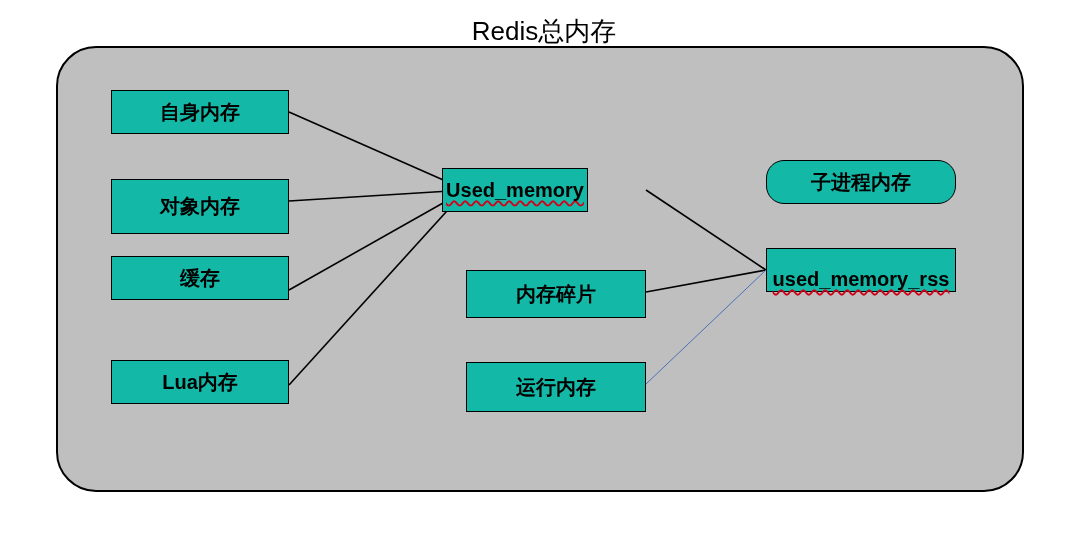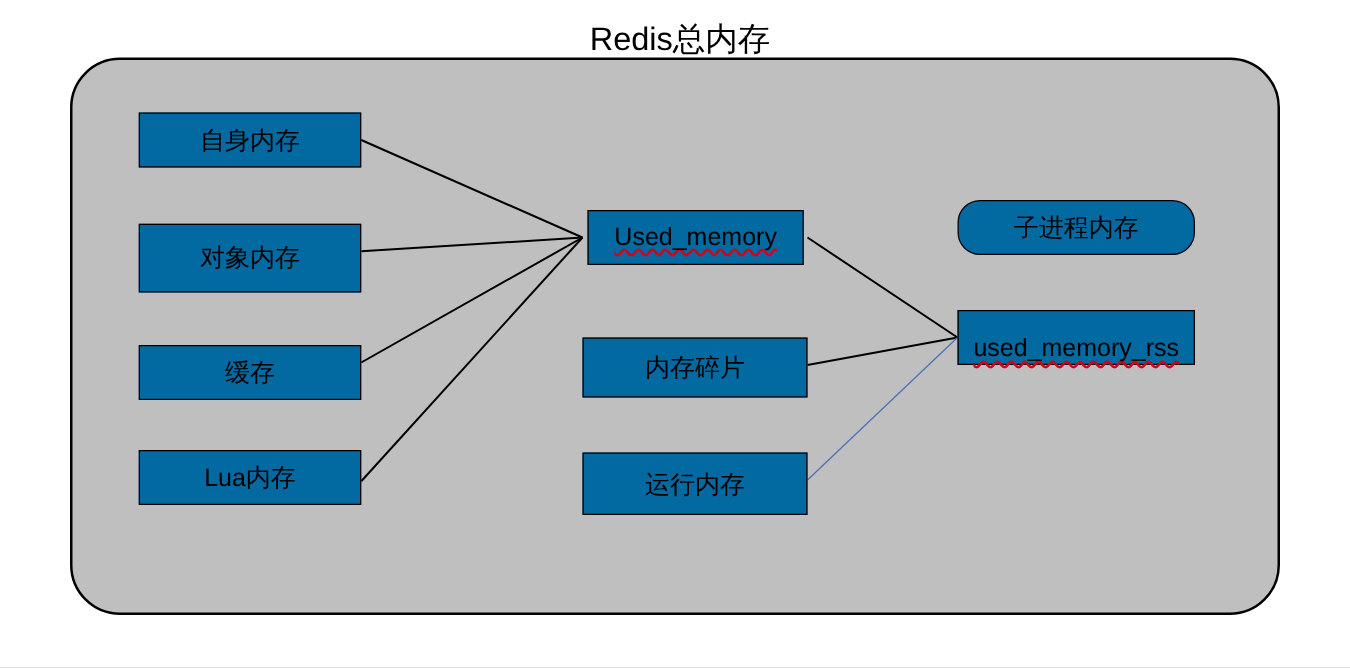--- a/index.html
+++ b/index.html
@@ -26,28 +26,29 @@
       left: 4px;
       top: 14px;
       width: 1080px;
       text-align: center;
       font-size: 26px;
       color: #000;
       font-weight: 400;
     }
     .node {
       position: absolute;
-      background: #0369a1;
+      background: #14b8a6;
       border: 1.5px solid #000;
       display: flex;
       align-items: center;
       justify-content: center;
       font-size: 20px;
       color: #000;
       white-space: nowrap;
+      font-weight: bold;
     }
     .spellcheck {
       text-decoration: underline wavy #d0021b;
       text-decoration-skip-ink: none;
       text-underline-offset: 3px;
     }
     svg.edges {
       position: absolute;
       left: 0;
       top: 0;
@@ -71,27 +72,27 @@
     <line x1="646" y1="292" x2="766" y2="270" stroke="#000" stroke-width="1.6"></line>
     <line x1="646" y1="384" x2="766" y2="270" stroke="#4a72b8" stroke-width="1"></line>
   </svg>
 
 <div class="node" style="left: 111px; top: 90px; width: 178px; height: 44px;">
     <span>自身内存</span>
   </div>
 <div class="node" style="left: 111px; top: 179px; width: 178px; height: 55px;">
     <span>对象内存</span>
   </div>
-<div class="node" style="left: 111px; top: 276px; width: 178px; height: 44px;">
+<div class="node" style="left: 111px; top: 256px; width: 178px; height: 44px;">
     <span>缓存</span>
   </div>
 <div class="node" style="left: 111px; top: 360px; width: 178px; height: 44px;">
     <span>Lua内存</span>
   </div>
-<div class="node" style="left: 470px; top: 168px; width: 173px; height: 44px;">
+<div class="node" style="left: 442px; top: 168px; width: 146px; height: 44px;">
     <span class="spellcheck">Used_memory</span>
   </div>
 <div class="node" style="left: 466px; top: 270px; width: 180px; height: 48px;">
     <span>内存碎片</span>
   </div>
 <div class="node" style="left: 466px; top: 362px; width: 180px; height: 50px;">
     <span>运行内存</span>
   </div>
 <div class="node" style="left: 766px; top: 160px; width: 190px; height: 44px; border-radius: 18px;">
     <span>子进程内存</span>

